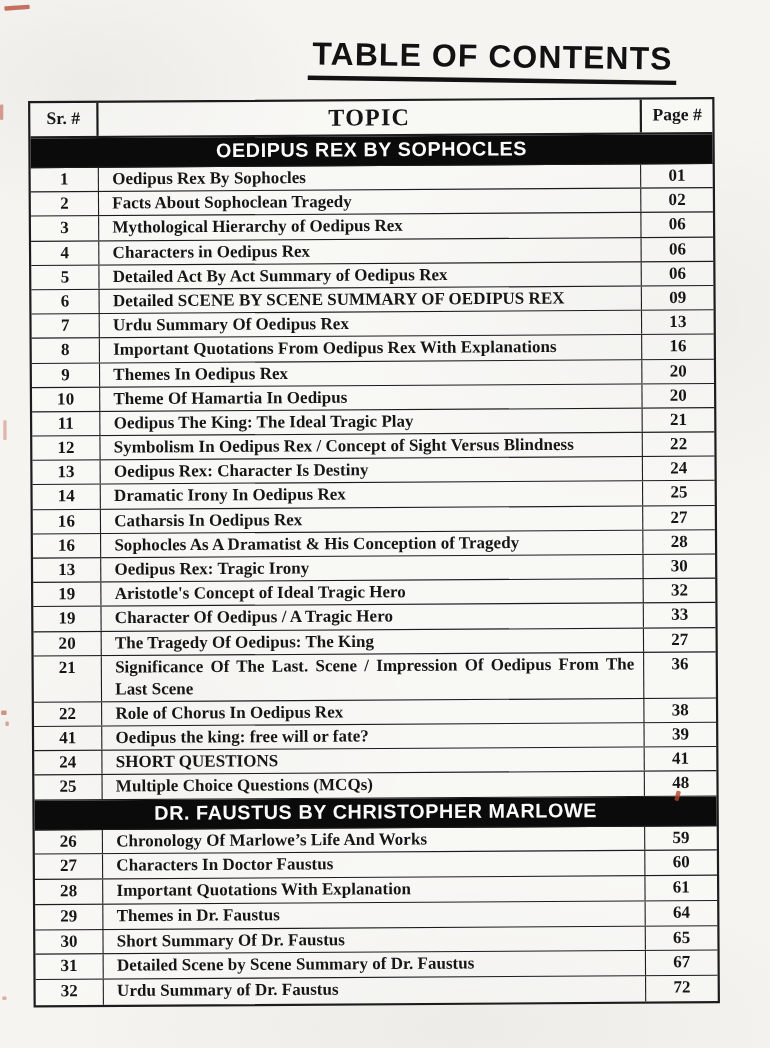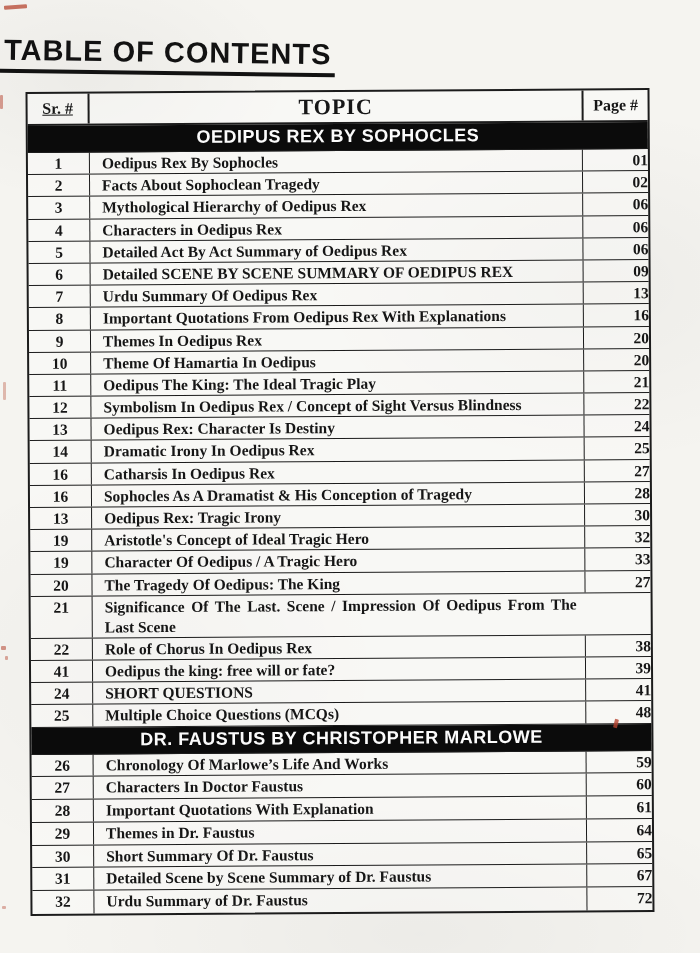--- a/index.html
+++ b/index.html
@@ -18,21 +18,21 @@
       radial-gradient(ellipse 300px 180px at 12% 8%, rgba(0,0,0,0.035), transparent 70%),
       radial-gradient(ellipse 400px 260px at 85% 30%, rgba(0,0,0,0.03), transparent 70%),
       radial-gradient(ellipse 350px 300px at 20% 70%, rgba(0,0,0,0.028), transparent 70%),
       radial-gradient(ellipse 500px 200px at 60% 98%, rgba(0,0,0,0.035), transparent 75%),
       var(--paper);
     font-family:"Liberation Serif", serif;
     color:var(--ink);
   }
   .title-wrap{
     position:absolute; top:36px; left:0; width:615px;
-    text-align:left;
+    text-align:right;
   }
   .title{
     display:inline-block;
     font-family:"Liberation Sans", sans-serif;
     font-weight:800;
     font-size:29px;
     letter-spacing:1px;
     color:#121212;
     border-bottom:4px solid #121212;
     padding:0 4px 2px 4px;
@@ -47,21 +47,21 @@
   .hdr{
     display:grid;
     grid-template-columns:62px 1fr 66px;
     border-bottom:2px solid var(--border);
   }
   .hdr-cell{
     display:flex; align-items:center; justify-content:center;
     font-weight:bold;
     padding:2px 0;
   }
-  .hdr-sr{font-size:16px; border-right:2px solid var(--border); height:30px;text-decoration:underline;}
+  .hdr-sr{font-size:16px; border-right:2px solid var(--border); height:30px;}
   .hdr-topic{font-size:22px; letter-spacing:1px; height:30px;}
   .hdr-page{font-size:16px; border-left:2px solid var(--border); height:30px;text-align:right;}
   .banner{
     background:var(--banner-bg);
     color:var(--banner-fg);
     font-family:"Liberation Sans", sans-serif;
     font-weight:bold;
     font-size:18px;
     letter-spacing:0.5px;
     text-align:center;
@@ -85,21 +85,21 @@
   .cell.sr{
     text-align:center;
     border-right:1.5px solid var(--border);
   }
   .cell.topic{
     padding-left:12px;
     padding-right:8px;
     text-align:justify;
   }
   .cell.page{
-    text-align:right;
+    text-align:center;
     border-left:1.5px solid var(--border);
   }
   .red-mark{
     position:absolute;
     background:var(--red-mark);
     border-radius:1px;
   }
   .rm1{left:4px; top:5px; width:23px; height:4px; opacity:.75; transform:rotate(-4deg);}
   .rm2{left:0; top:95px; width:3px; height:14px; opacity:.5;}
   .rm3{left:3px; top:382px; width:3px; height:18px; opacity:.35;}
@@ -219,20 +219,21 @@
         <div class="cell page">33</div>
       </div>
       <div class="row">
         <div class="cell sr">20</div>
         <div class="cell topic">The Tragedy Of Oedipus: The King</div>
         <div class="cell page">27</div>
       </div>
       <div class="row">
         <div class="cell sr">21</div>
         <div class="cell topic">Significance Of The Last. Scene / Impression Of Oedipus From The Last Scene</div>
+        <div class="cell page">36</div>
       </div>
       <div class="row">
         <div class="cell sr">22</div>
         <div class="cell topic">Role of Chorus In Oedipus Rex</div>
         <div class="cell page">38</div>
       </div>
       <div class="row">
         <div class="cell sr">41</div>
         <div class="cell topic">Oedipus the king: free will or fate?</div>
         <div class="cell page">39</div>

